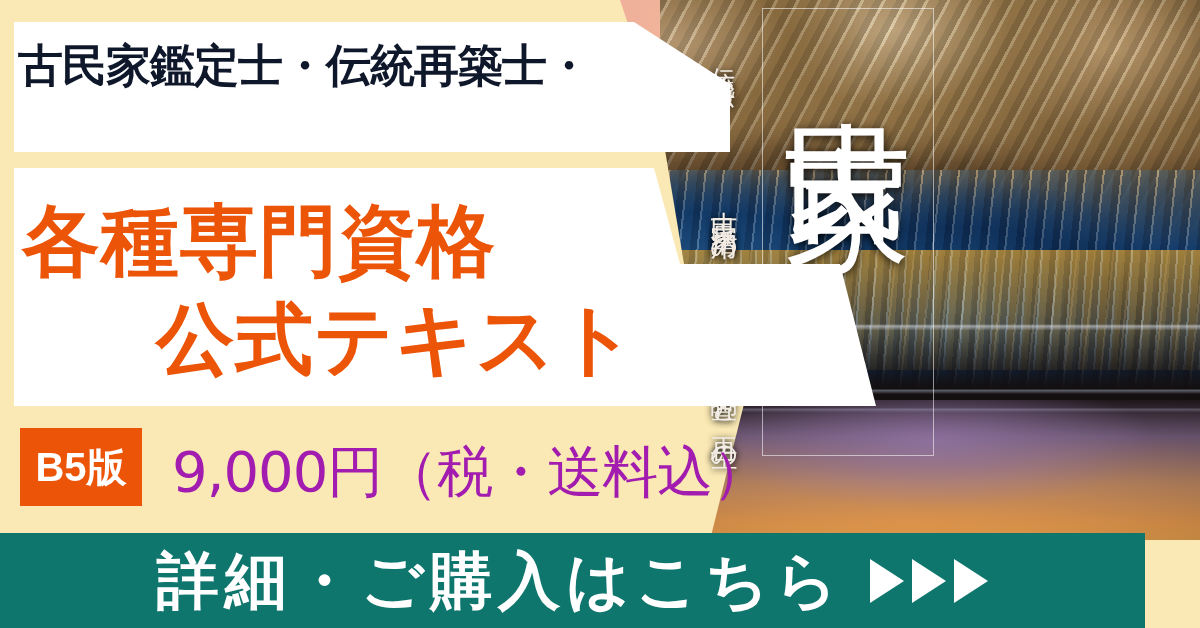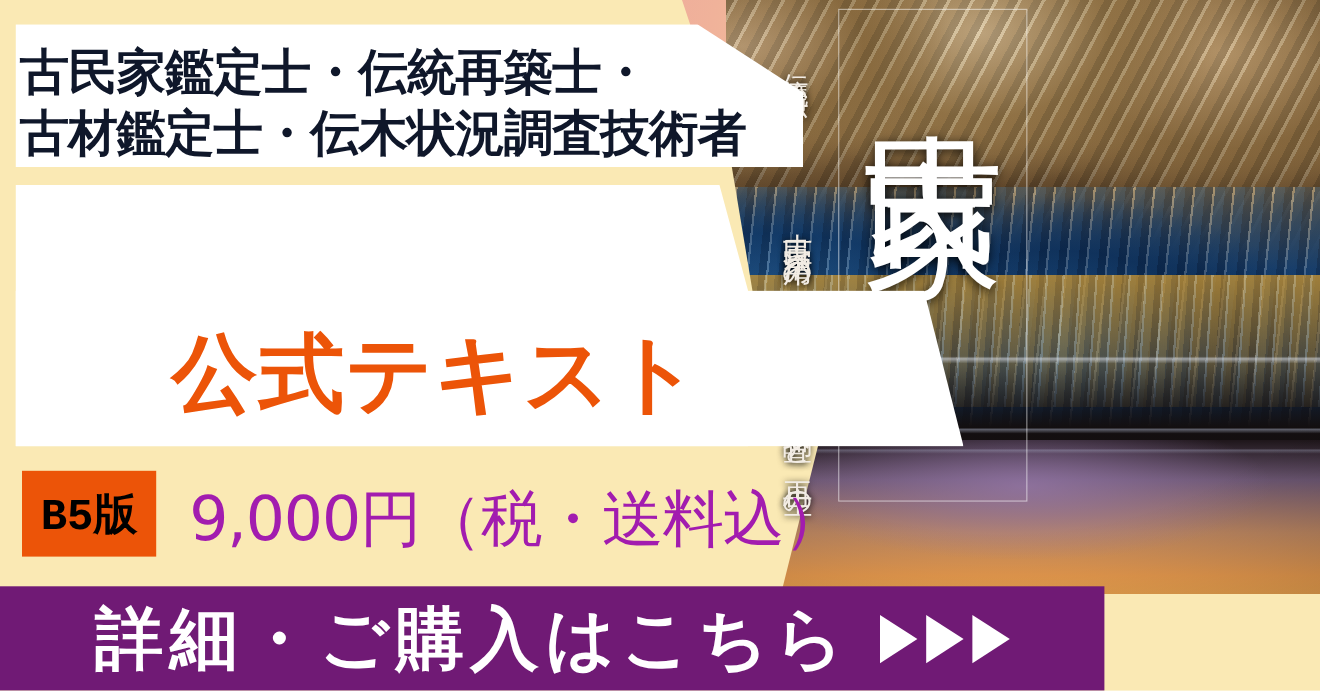--- a/index.html
+++ b/index.html
@@ -233,44 +233,44 @@
   .badge {
     position: absolute;
     left: 20px; top: 428px;
     width: 122px; height: 78px;
     background: #ec5408;
     display: flex;
     align-items: center;
     justify-content: center;
   }
   .badge-text {
-    font-family: Liberation Mono, monospace;
+    font-family: Liberation Sans, sans-serif;
     font-weight: 700;
     font-size: 40px;
-    color: #000000;
+    color: #ffffff;
     letter-spacing: 0px;
     white-space: nowrap;
   }
   .price {
     position: absolute;
     left: 172px; top: 435px;
     font-family: "DejaVu Sans", "Liberation Sans", sans-serif;
     font-weight: 400;
     font-size: 56px;
     color: #a21caf;
     white-space: nowrap;
     letter-spacing: -1px;
   }
 
   
   .cta {
     position: absolute;
     left: 0; top: 533px;
-    width: 1004px; height: 95px;
-    background: #701a75;
+    width: 1145px; height: 95px;
+    background: #0f766e;
     display: flex;
     align-items: center;
     justify-content: center;
     gap: 26px;
     cursor: pointer;
   }
   .cta-text {
     font-family: "DejaVu Sans", "Liberation Sans", sans-serif;
     font-weight: 700;
     font-size: 62px;
@@ -315,22 +315,22 @@
   <div class="cover-title">古民家</div>
   <div class="cover-subtitle-a">伝統構法</div>
   <div class="cover-subtitle-b">古民家活用のための調査と再生の</div>
 
   <div class="card-top-inner"></div>
 
   <div class="card card-main"></div>
   <div class="card-main-ext"></div>
 
   <div class="line-1">古民家鑑定士・伝統再築士・</div>
-  <div class="line-2">古材鑑定士・伝木状況調査技術者</div>
-
+
+  <div class="head-1">各種専門資格</div>
   <div class="head-2">公式テキスト</div>
 
   <div class="badge">
     <span class="badge-text">B5版</span>
   </div>
   <div class="price">9,000円（税・送料込）</div>
 
   <div class="cta">
     <span class="cta-text">詳細・ご購入はこちら</span>
     <span class="cta-arrows">

